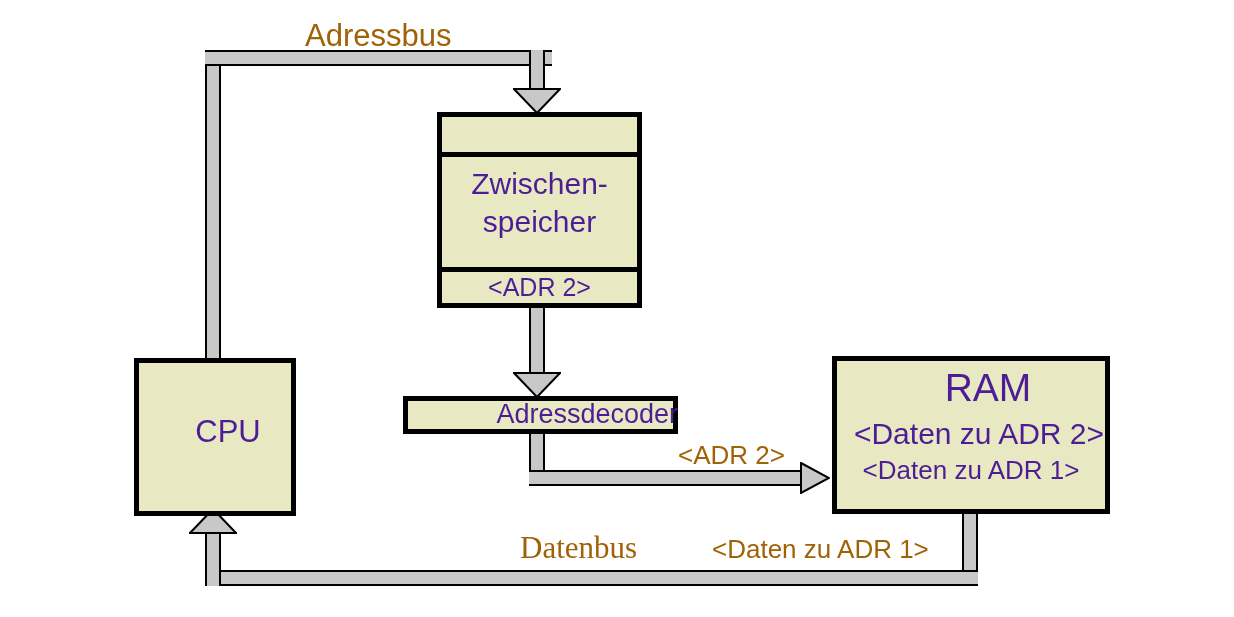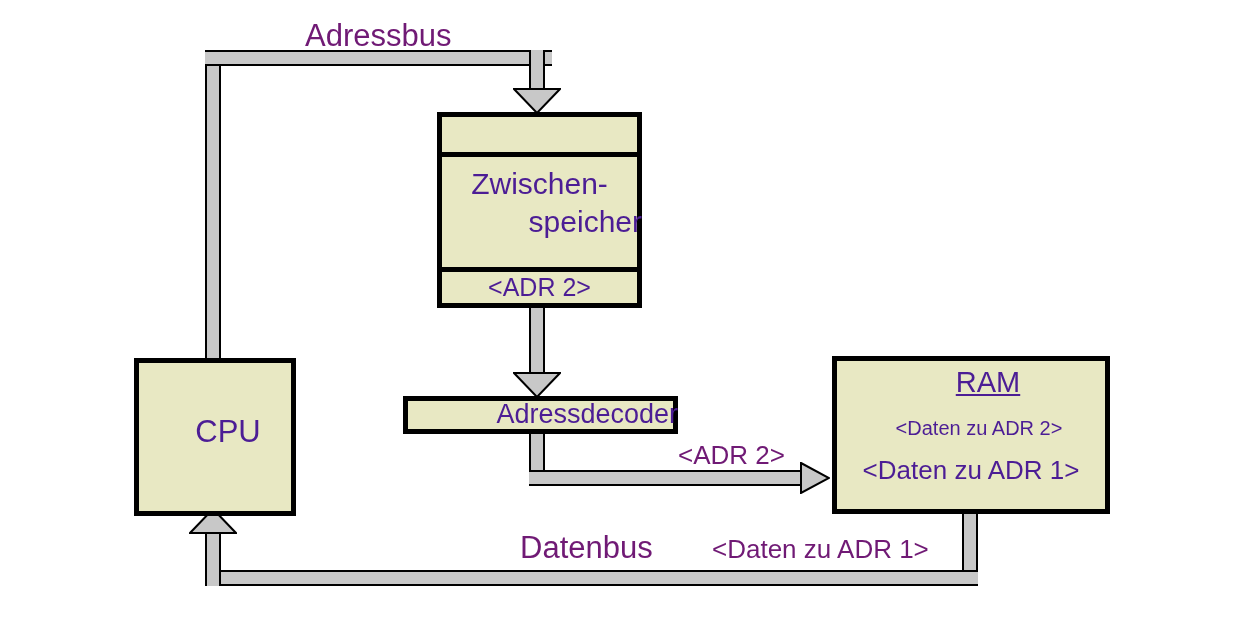--- a/index.html
+++ b/index.html
@@ -56,21 +56,21 @@
 
   
   .arrow {
     position: absolute;
     z-index: 3;
   }
 
   
   .caption {
     position: absolute;
-    color: #701a75;
+    color: #a16207;
     white-space: pre;
     z-index: 7;
   }
 </style>
 </head>
 <body>
 
 <div id="canvas">
 
   <div class="bus bus-b-left bus-b-right" style="left:205px; top:50px; width:16px; height:312px;"></div>
@@ -104,32 +104,32 @@
   <div class="box" style="left:134px; top:358px; width:162px; height:158px;"></div>
   <div class="box-label" style="left:134px; top:415px; width:188px; font-size:31px;">CPU</div>
 
   <div class="box" style="left:437px; top:112px; width:205px; height:196px;"></div>
 
   <div class="divider" style="left:442px; top:152px; width:195px; height:5px;"></div>
 
   <div class="divider" style="left:442px; top:267px; width:195px; height:5px;"></div>
   <div class="box-label" style="left:437px; top:120px; width:205px; font-size:27px;"></div>
   <div class="box-label" style="left:437px; top:168px; width:205px; font-size:30px;">Zwischen-</div>
-  <div class="box-label" style="left:437px; top:206px; width:205px; font-size:30px;text-align:right;">speicher</div>
+  <div class="box-label" style="left:437px; top:206px; width:205px; font-size:30px;">speicher</div>
   <div class="box-label" style="left:437px; top:274px; width:205px; font-size:25px;">&lt;ADR 2&gt;</div>
 
   <div class="box" style="left:403px; top:396px; width:275px; height:38px;"></div>
   <div class="box-label" style="left:403px; top:400px; width:275px; font-size:27px;text-align:right;">Adressdecoder</div>
 
   <div class="box" style="left:832px; top:356px; width:278px; height:158px;"></div>
-  <div class="box-label" style="left:832px; top:367px; width:312px; font-size:29px;text-decoration:underline;">RAM</div>
-  <div class="box-label" style="left:832px; top:418px; width:294px; font-size:20px;">&lt;Daten zu ADR 2&gt;</div>
+  <div class="box-label" style="left:832px; top:367px; width:312px; font-size:39px;">RAM</div>
+  <div class="box-label" style="left:832px; top:418px; width:294px; font-size:30px;">&lt;Daten zu ADR 2&gt;</div>
   <div class="box-label" style="left:832px; top:456px; width:278px; font-size:26px;">&lt;Daten zu ADR 1&gt;</div>
 
   <div class="caption" style="left:305px; top:18px; font-size:31px;">Adressbus</div>
 
   <div class="caption" style="left:678px; top:440px; font-size:26px;">&lt;ADR 2&gt;</div>
 
-  <div class="caption" style="left:520px; top:530px; font-size:31px;">Datenbus</div>
+  <div class="caption" style="left:520px; top:530px; font-size:31px;font-family:Liberation Serif, serif;">Datenbus</div>
 
   <div class="caption" style="left:712px; top:534px; font-size:26px;">&lt;Daten zu ADR 1&gt;</div>
 
 </div>
 
 </body></html>

